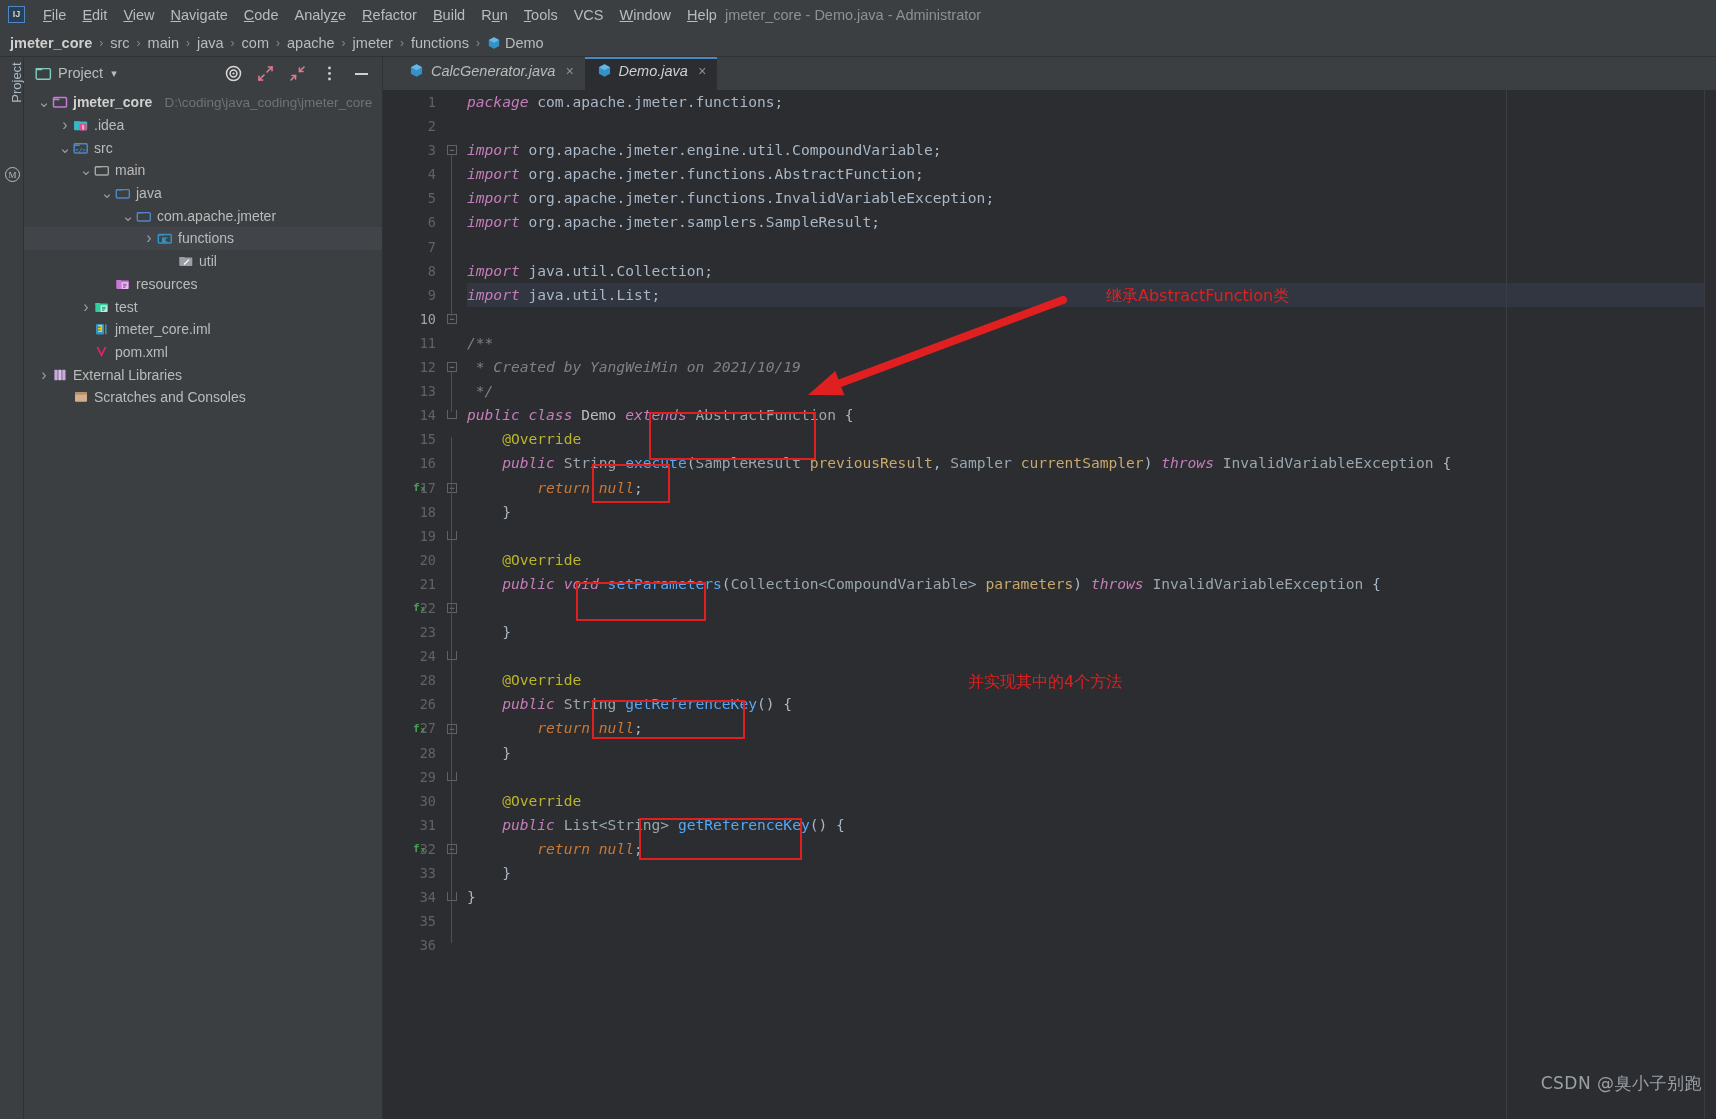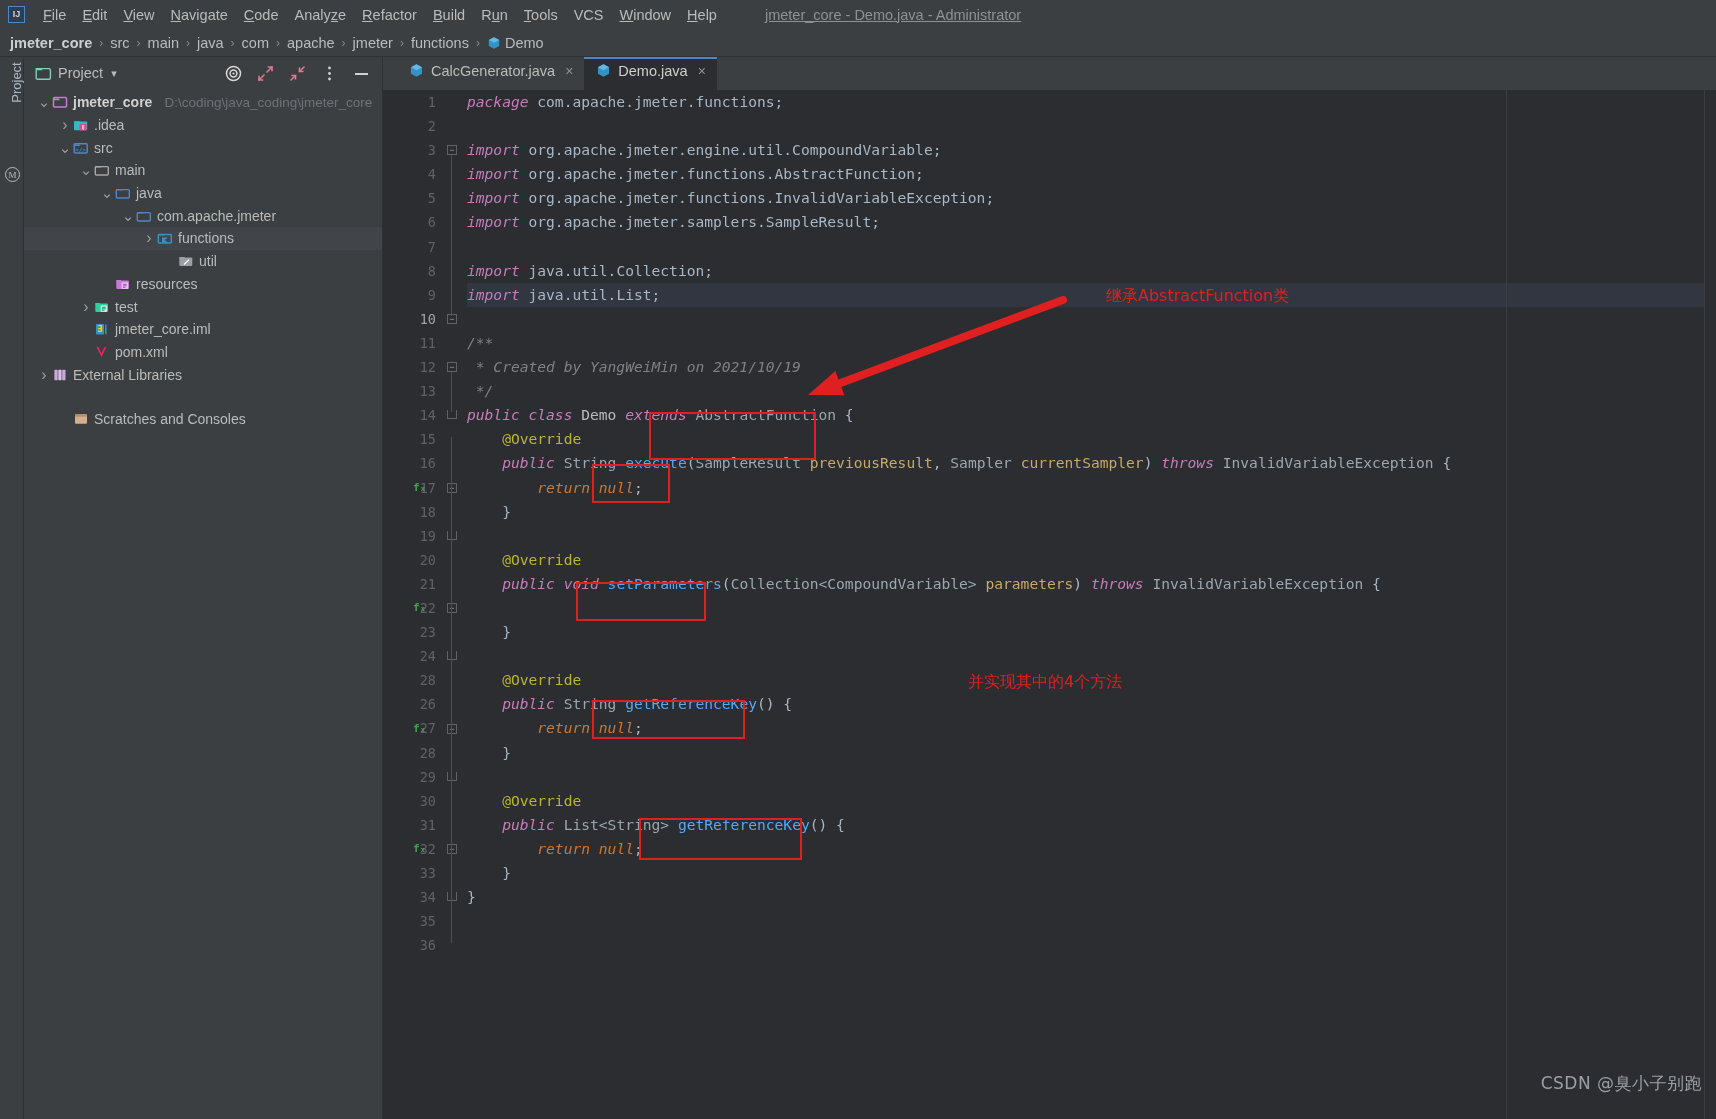--- a/index.html
+++ b/index.html
@@ -30,21 +30,21 @@
     display: flex; align-items: center; justify-content: center;
     font-size: 9px; color: #c9d3df; font-weight: bold;
     font-family: "Liberation Sans", sans-serif; line-height: 1;
   }
   .menu-item {
     color: #bbbbbb; font-size: 14.5px; padding: 3px 8px;
     cursor: default; white-space: nowrap;
   }
   .menu-item .u { text-decoration: underline; }
   .win-title {
-    color: #8e9295; font-size: 14.5px; margin-left: 40px; white-space: nowrap; text-decoration: underline;
+    color: #8e9295; font-size: 14.5px; white-space: nowrap;
   }
 
   
   .navbar {
     height: 28px; background: #3c3f41;
     display: flex; align-items: center; padding-left: 10px;
     border-bottom: 1px solid #2f3133;
     flex: 0 0 28px;
   }
   .crumb { color: #bbbbbb; font-size: 14.5px; white-space: nowrap; }
@@ -110,21 +110,21 @@
   .tlabel { font-size: 14px; }
   .tlabel.bold { font-weight: bold; color: #d0d0d0; }
   .tpath { color: #6e7377; font-size: 13.5px; margin-left: 12px; }
 
   
   .editorarea { flex: 1 1 auto; display: flex; flex-direction: column; min-width: 0; background: #2b2d30; }
   .tabbar { height: 33px; flex: 0 0 33px; background: #3c3f41; display: flex; align-items: flex-end; }
   .etab {
     height: 33px; display: flex; align-items: center; gap: 7px;
     padding: 0 11px 6px 12px; font-size: 14.5px; color: #bbbbbb;
-    position: relative; background: #3c3f41;
+    position: relative; background: #3c3f41; font-style: italic;
   }
   .etab.active { background: #2b2d30; color: #cfcfcf; }
   .etab.active::after {
     content: ""; position: absolute; left: 0; right: 0; top: 0; height: 2px;
     background: #4a88c7;
   }
   .tabclose { color: #8e9295; font-size: 14px; margin-left: 3px; }
 
   .codewrap {
     flex: 1 1 auto; display: flex; position: relative;
@@ -426,21 +426,21 @@
           </div>
           <div class="trow" style="padding-left: 12px;">
             <span class="arrow" style="font-size: 16px;">›</span>
             <span class="ticon"><svg width="16" height="16" viewBox="0 0 16 16">
                 <rect x="2.4" y="2.8" width="3.3" height="10.4" rx=".6" fill="#c9a8dd"></rect>
                 <rect x="6.3" y="2.8" width="3.3" height="10.4" rx=".6" fill="#d9bfe8"></rect>
                 <rect x="10.2" y="2.8" width="3.3" height="10.4" rx=".6" fill="#c9a8dd"></rect>
               </svg></span>
             <span class="tlabel">External Libraries</span>
           </div>
-          <div class="trow" style="padding-left: 33px; margin-top: 22px;">
+          <div class="trow" style="padding-left: 33px;">
             <span class="arrow"></span>
             <span class="ticon"><svg width="16" height="16" viewBox="0 0 16 16">
                 <rect x="2" y="3.2" width="12" height="9.6" rx="1" fill="#d3b08c"></rect>
                 <rect x="2" y="3.2" width="12" height="2.6" rx="1" fill="#b98f68"></rect>
               </svg></span>
             <span class="tlabel">Scratches and Consoles</span>
           </div>
         </div>
     </div>
 

